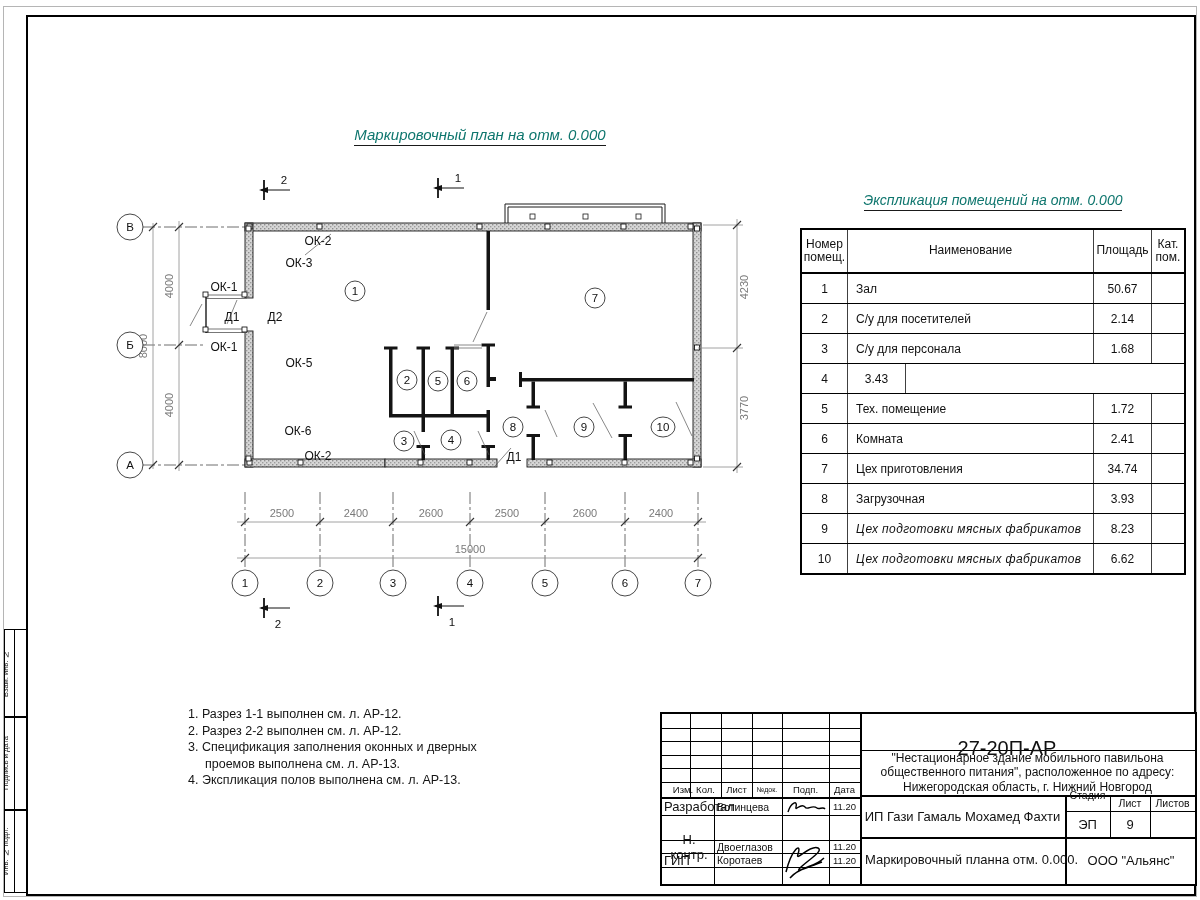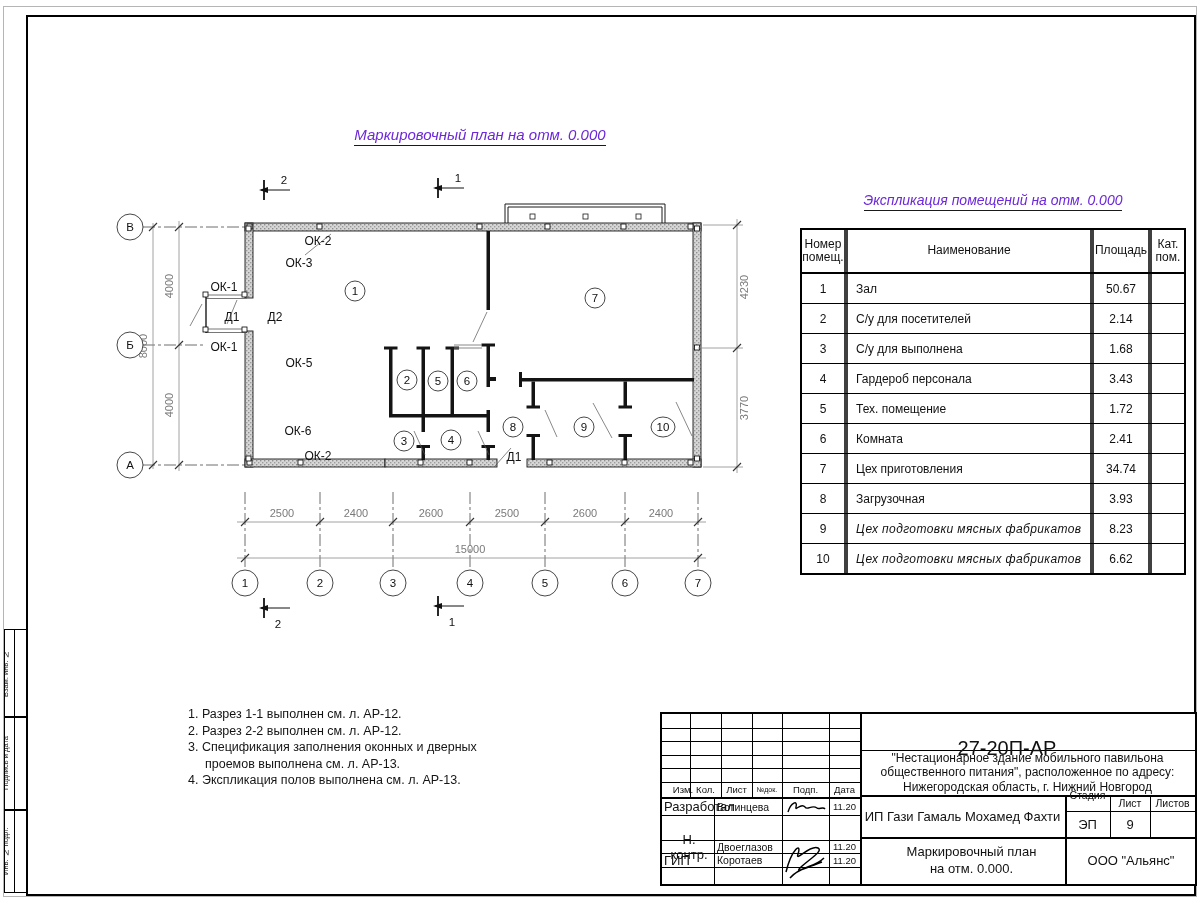--- a/index.html
+++ b/index.html
@@ -9,27 +9,27 @@
   
   #outer-border{left:3px;top:6px;width:1192px;height:889px;border:1px solid #b5b5b5;}
   #inner-frame{left:26px;top:15px;width:1166px;height:877px;border:2px solid #000;}
   
   .stampcell{left:4px;width:23px;border:1px solid #000;box-sizing:border-box;overflow:hidden;}
   .stampcell .vline{position:absolute;left:9px;top:0;height:100%;border-left:1px solid #000;}
   .stampcell .vtext{position:absolute;left:-8px;top:0;height:100%;width:16px;
       writing-mode:vertical-rl;transform:rotate(180deg);font-size:7.5px;white-space:nowrap;
       display:flex;align-items:center;justify-content:center;color:#222;}
   
-  .drawtitle{font-style:italic;font-size:15px;text-align:center;color:#6d28d9;}
+  .drawtitle{font-style:italic;font-size:15px;text-align:center;color:#0f766e;}
   .drawtitle span{border-bottom:1px solid #1a1a1a;padding-bottom:2px;}
   
   #legend{left:800px;top:228px;width:386px;border:2px solid #000;box-sizing:border-box;background:#fff;font-size:12px;}
   .tr{display:flex;border-bottom:1px solid #000;}
   .tr:last-child{border-bottom:none;}
-  .td{border-right:4px solid #404040;box-sizing:border-box;display:flex;align-items:center;justify-content:center;text-align:center;}
+  .td{border-right:1px solid #404040;box-sizing:border-box;display:flex;align-items:center;justify-content:center;text-align:center;}
   .td:last-child{border-right:none;}
   .c-num{width:46px;flex:none;}
   .c-name{width:246px;flex:none;justify-content:flex-start;padding-left:8px;text-align:left;}
   .c-area{width:58px;flex:none;}
   .c-cat{width:32px;flex:none;}
   #legend .head{height:42px;border-bottom:2px solid #000;font-size:12px;}
   #legend .head .td{line-height:1.1;}
   #legend .datarow{height:29px;}
   #legend .totalrow{height:24px;}
   #legend .totalrow .c-name{justify-content:flex-end;padding-right:6px;}
@@ -358,28 +358,27 @@
 
     <div class="tr datarow">
       <div class="td c-num">2</div>
       <div class="td c-name">С/у для посетителей</div>
       <div class="td c-area">2.14</div>
       <div class="td c-cat"></div>
     </div>
 
     <div class="tr datarow">
       <div class="td c-num">3</div>
-      <div class="td c-name">С/у для выполнена</div>
+      <div class="td c-name">С/у для персонала</div>
       <div class="td c-area">1.68</div>
       <div class="td c-cat"></div>
     </div>
 
     <div class="tr datarow">
       <div class="td c-num">4</div>
-      <div class="td c-name">Гардероб персонала</div>
       <div class="td c-area">3.43</div>
       <div class="td c-cat"></div>
     </div>
 
     <div class="tr datarow">
       <div class="td c-num">5</div>
       <div class="td c-name">Тех. помещение</div>
       <div class="td c-area">1.72</div>
       <div class="td c-cat"></div>
     </div>
@@ -485,20 +484,20 @@
     </svg>
 
     <div class="cell fs20" style="left:198px;top:0;width:294px;height:36px;margin-top:16px;">27-20П-АР</div>
     <div class="cell fs12" style="left:200px;top:36px;width:331px;height:45px;line-height:1.22;">"Нестационарное здание мобильного павильона общественного питания", расположенное по адресу: Нижегородская область, г. Нижний Новгород</div>
     <div class="cell fs13" style="left:198px;top:81px;width:205px;height:42px;">ИП Гази Гамаль Мохамед Фахти</div>
     <div class="cell fs10" style="left:403px;top:73px;width:45px;height:16px;">Стадия</div>
     <div class="cell fs10" style="left:448px;top:81px;width:40px;height:16px;">Лист</div>
     <div class="cell fs10" style="left:488px;top:81px;width:45px;height:16px;">Листов</div>
     <div class="cell fs13" style="left:403px;top:97px;width:45px;height:26px;">ЭП</div>
     <div class="cell fs13" style="left:448px;top:97px;width:40px;height:26px;">9</div>
-    <div class="cell fs13" style="left:198px;top:123px;width:223px;height:47px;flex-direction:column;line-height:1.3;">
+    <div class="cell fs13" style="left:198px;top:123px;width:223px;height:47px;flex-direction:row;line-height:1.3;">
       <span>Маркировочный план</span>
       <span>на отм. 0.000.</span>
     </div>
     <div class="cell fs13" style="left:405px;top:123px;width:128px;height:47px;">ООО "Альянс"</div>
   </div>
 
 </div>
 
 </body></html>

